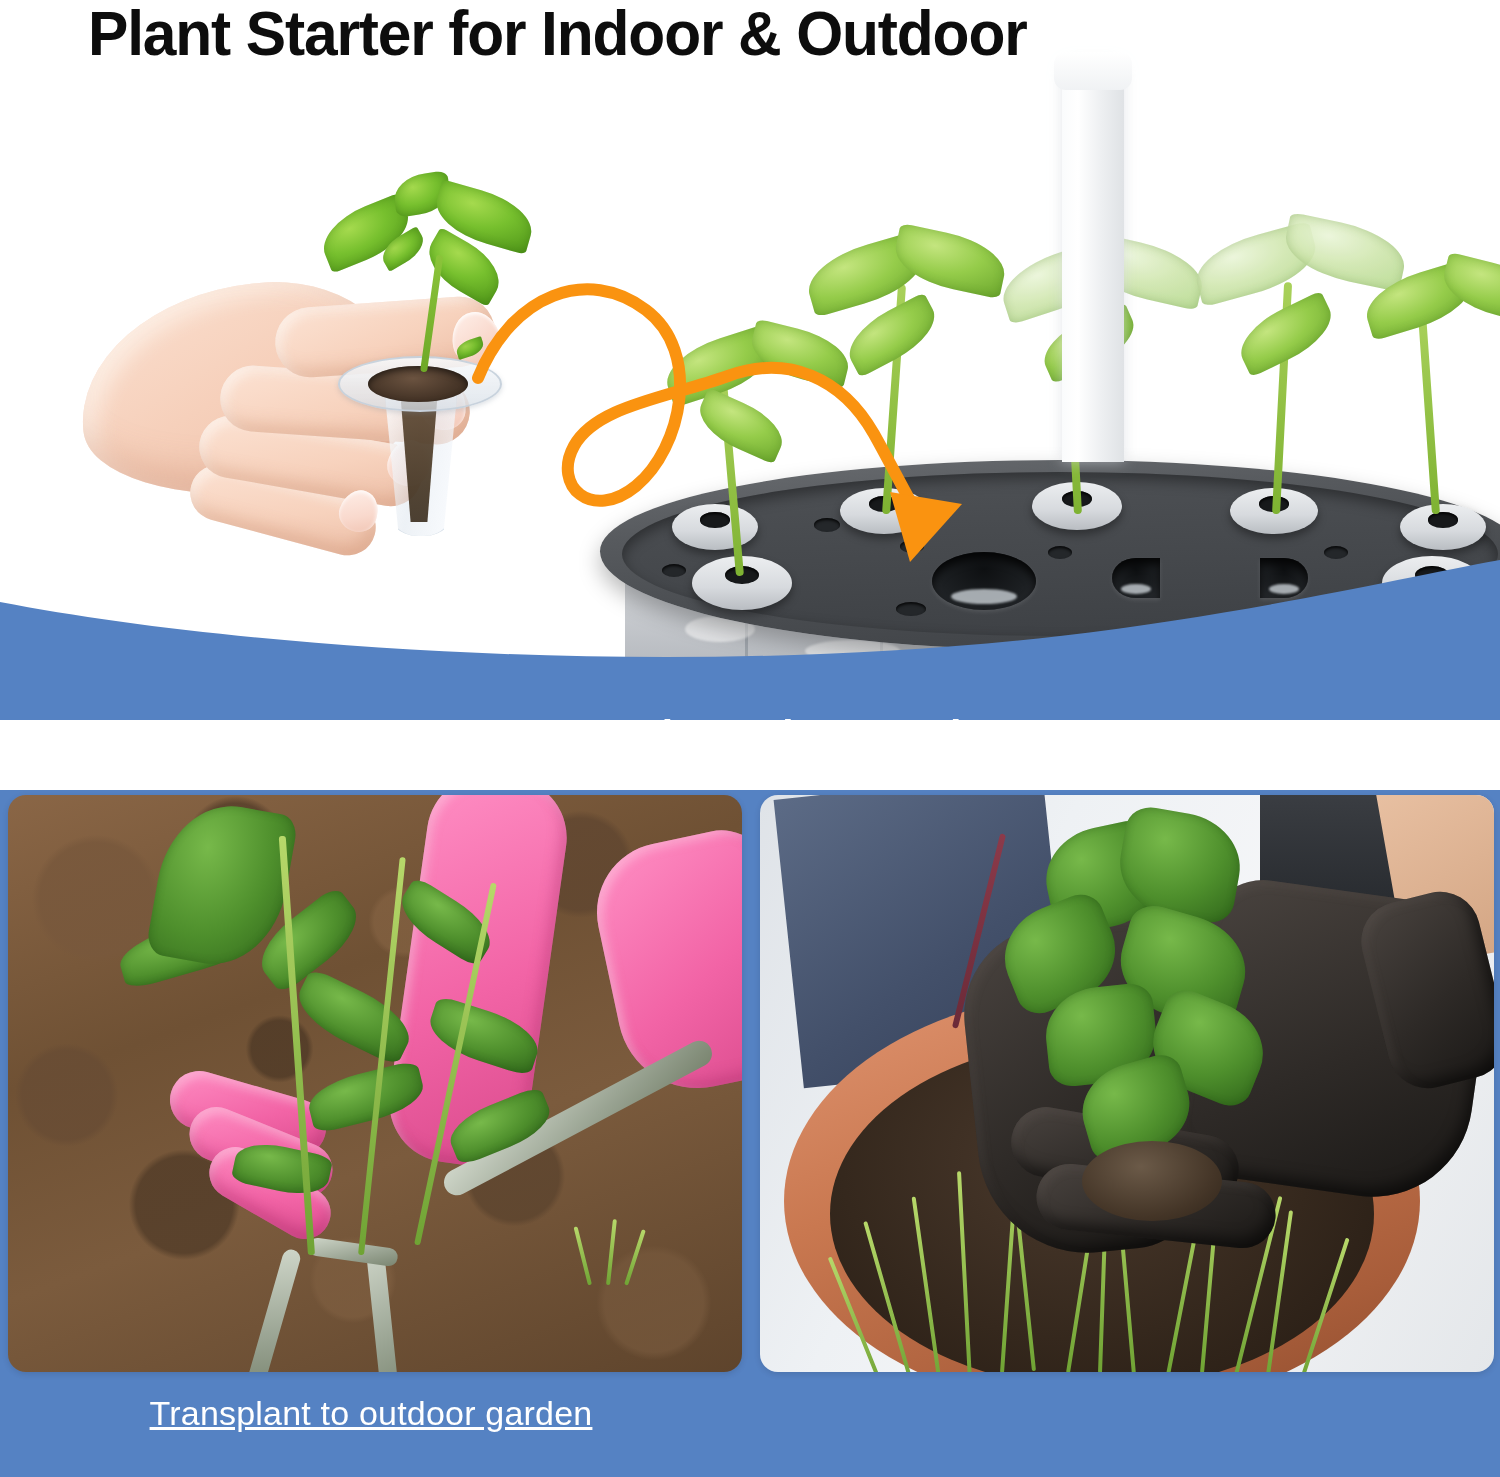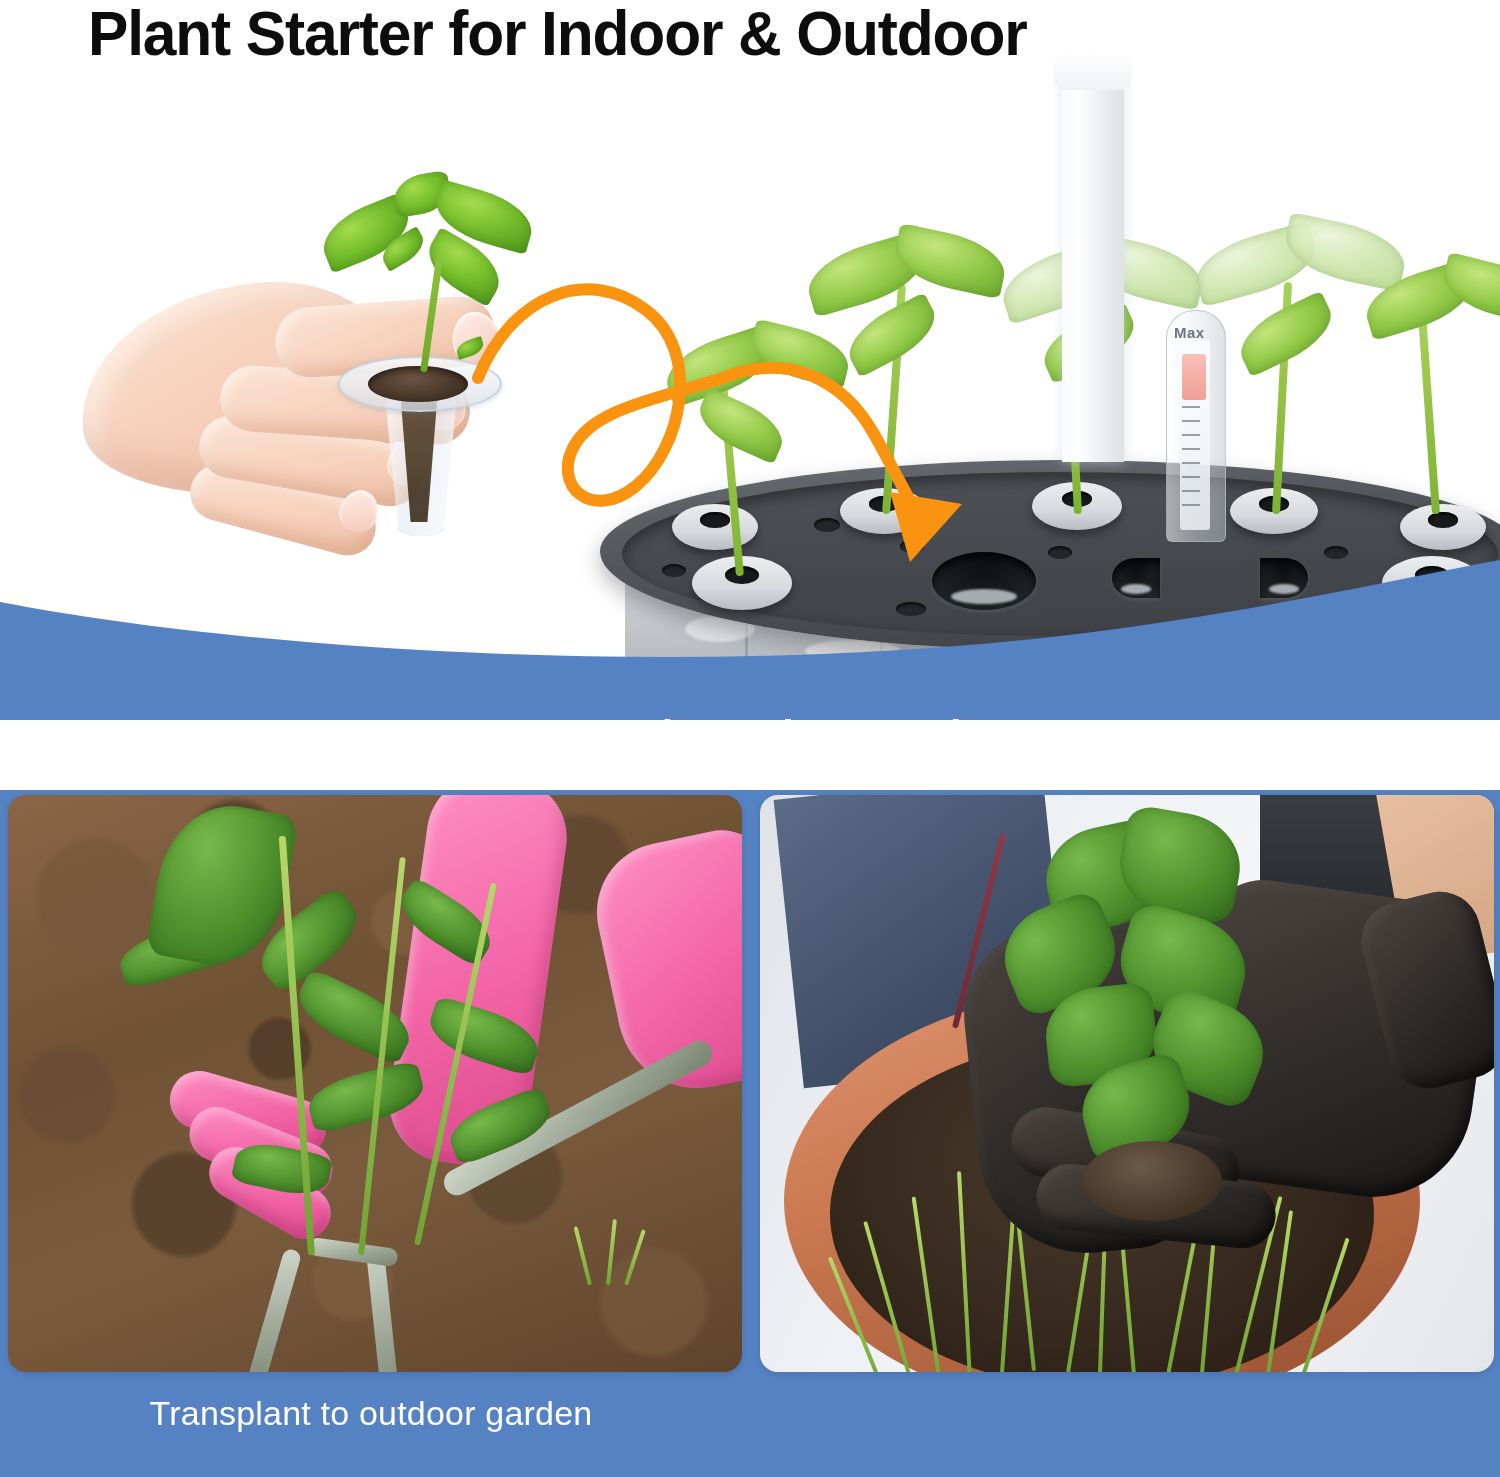--- a/index.html
+++ b/index.html
@@ -280,21 +280,21 @@
   .sleaf{
     position:absolute;border-radius:48% 20% 48% 20%;
     background:radial-gradient(ellipse at 34% 28%,#77b94a 0%,#4e8f2c 55%,#2f651a 100%);
     box-shadow:inset 0 0 8px rgba(20,60,10,.3);
   }
   .tool-part{position:absolute;background:linear-gradient(160deg,#cfd6c9,#9aa493 60%,#79846f);}
   .caption{
     position:absolute;top:1394px;width:742px;text-align:center;
     font-size:34px;color:#ffffff;font-weight:400;z-index:30;letter-spacing:.2px;
   }
-  #caption-left{left:0;}
+  #caption-left{left:0;text-decoration:underline;}
   #caption-right{left:758px;}
 </style>
 </head>
 <body>
 
 <div id="page">
 
   <div id="hero">
 
     <div id="hero-title">Plant Starter for Indoor &amp; Outdoor</div>
@@ -387,34 +387,20 @@
         <div class="hleaf pale" style="left:594px;top:-224px;width:124px;height:56px;transform:rotate(-15deg);"></div>
         <div class="hleaf pale" style="left:684px;top:-236px;width:122px;height:56px;transform:rotate(12deg);border-radius:10% 58% 10% 58%;"></div>
         <div class="hleaf" style="left:636px;top:-150px;width:100px;height:48px;transform:rotate(-26deg);"></div>
 
         <div class="plant-stem" style="left:832px;top:-146px;height:200px;transform:rotate(-4deg);"></div>
         <div class="hleaf" style="left:764px;top:-186px;width:110px;height:52px;transform:rotate(-17deg);"></div>
         <div class="hleaf" style="left:842px;top:-196px;width:106px;height:50px;transform:rotate(14deg);border-radius:10% 58% 10% 58%;"></div>
       </div>
     </div>
 
-    <div id="meter">
-      <div id="meter-tube"></div>
-      <div id="meter-scale"></div>
-      <div id="meter-float"></div>
-      <div class="meter-tick" style="top:96px;"></div>
-      <div class="meter-tick" style="top:110px;"></div>
-      <div class="meter-tick" style="top:124px;"></div>
-      <div class="meter-tick" style="top:138px;"></div>
-      <div class="meter-tick" style="top:152px;"></div>
-      <div class="meter-tick" style="top:166px;"></div>
-      <div class="meter-tick" style="top:180px;"></div>
-      <div class="meter-tick" style="top:194px;"></div>
-      <div id="meter-max">Max</div>
-    </div>
 
     <svg id="arrow-svg" viewBox="0 0 600 340">
       <path d="M8,108 C42,24 118,-4 176,40 C232,82 212,178 166,216 C122,252 82,216 104,176 C126,136 196,128 258,106 C318,84 372,108 404,164 C424,200 440,232 452,252" fill="none" stroke="#fa9310" stroke-width="12" stroke-linecap="round"></path>
       <polygon points="420,222 492,234 440,292" fill="#fa9310"></polygon>
     </svg>
 
     <div id="banner">
       <svg id="banner-svg" viewBox="0 0 1500 260" preserveAspectRatio="none">
         <path d="M0,42 C260,92 700,118 1060,76 C1260,52 1400,18 1500,0 L1500,260 L0,260 Z" fill="#5582c3"></path>
       </svg>

